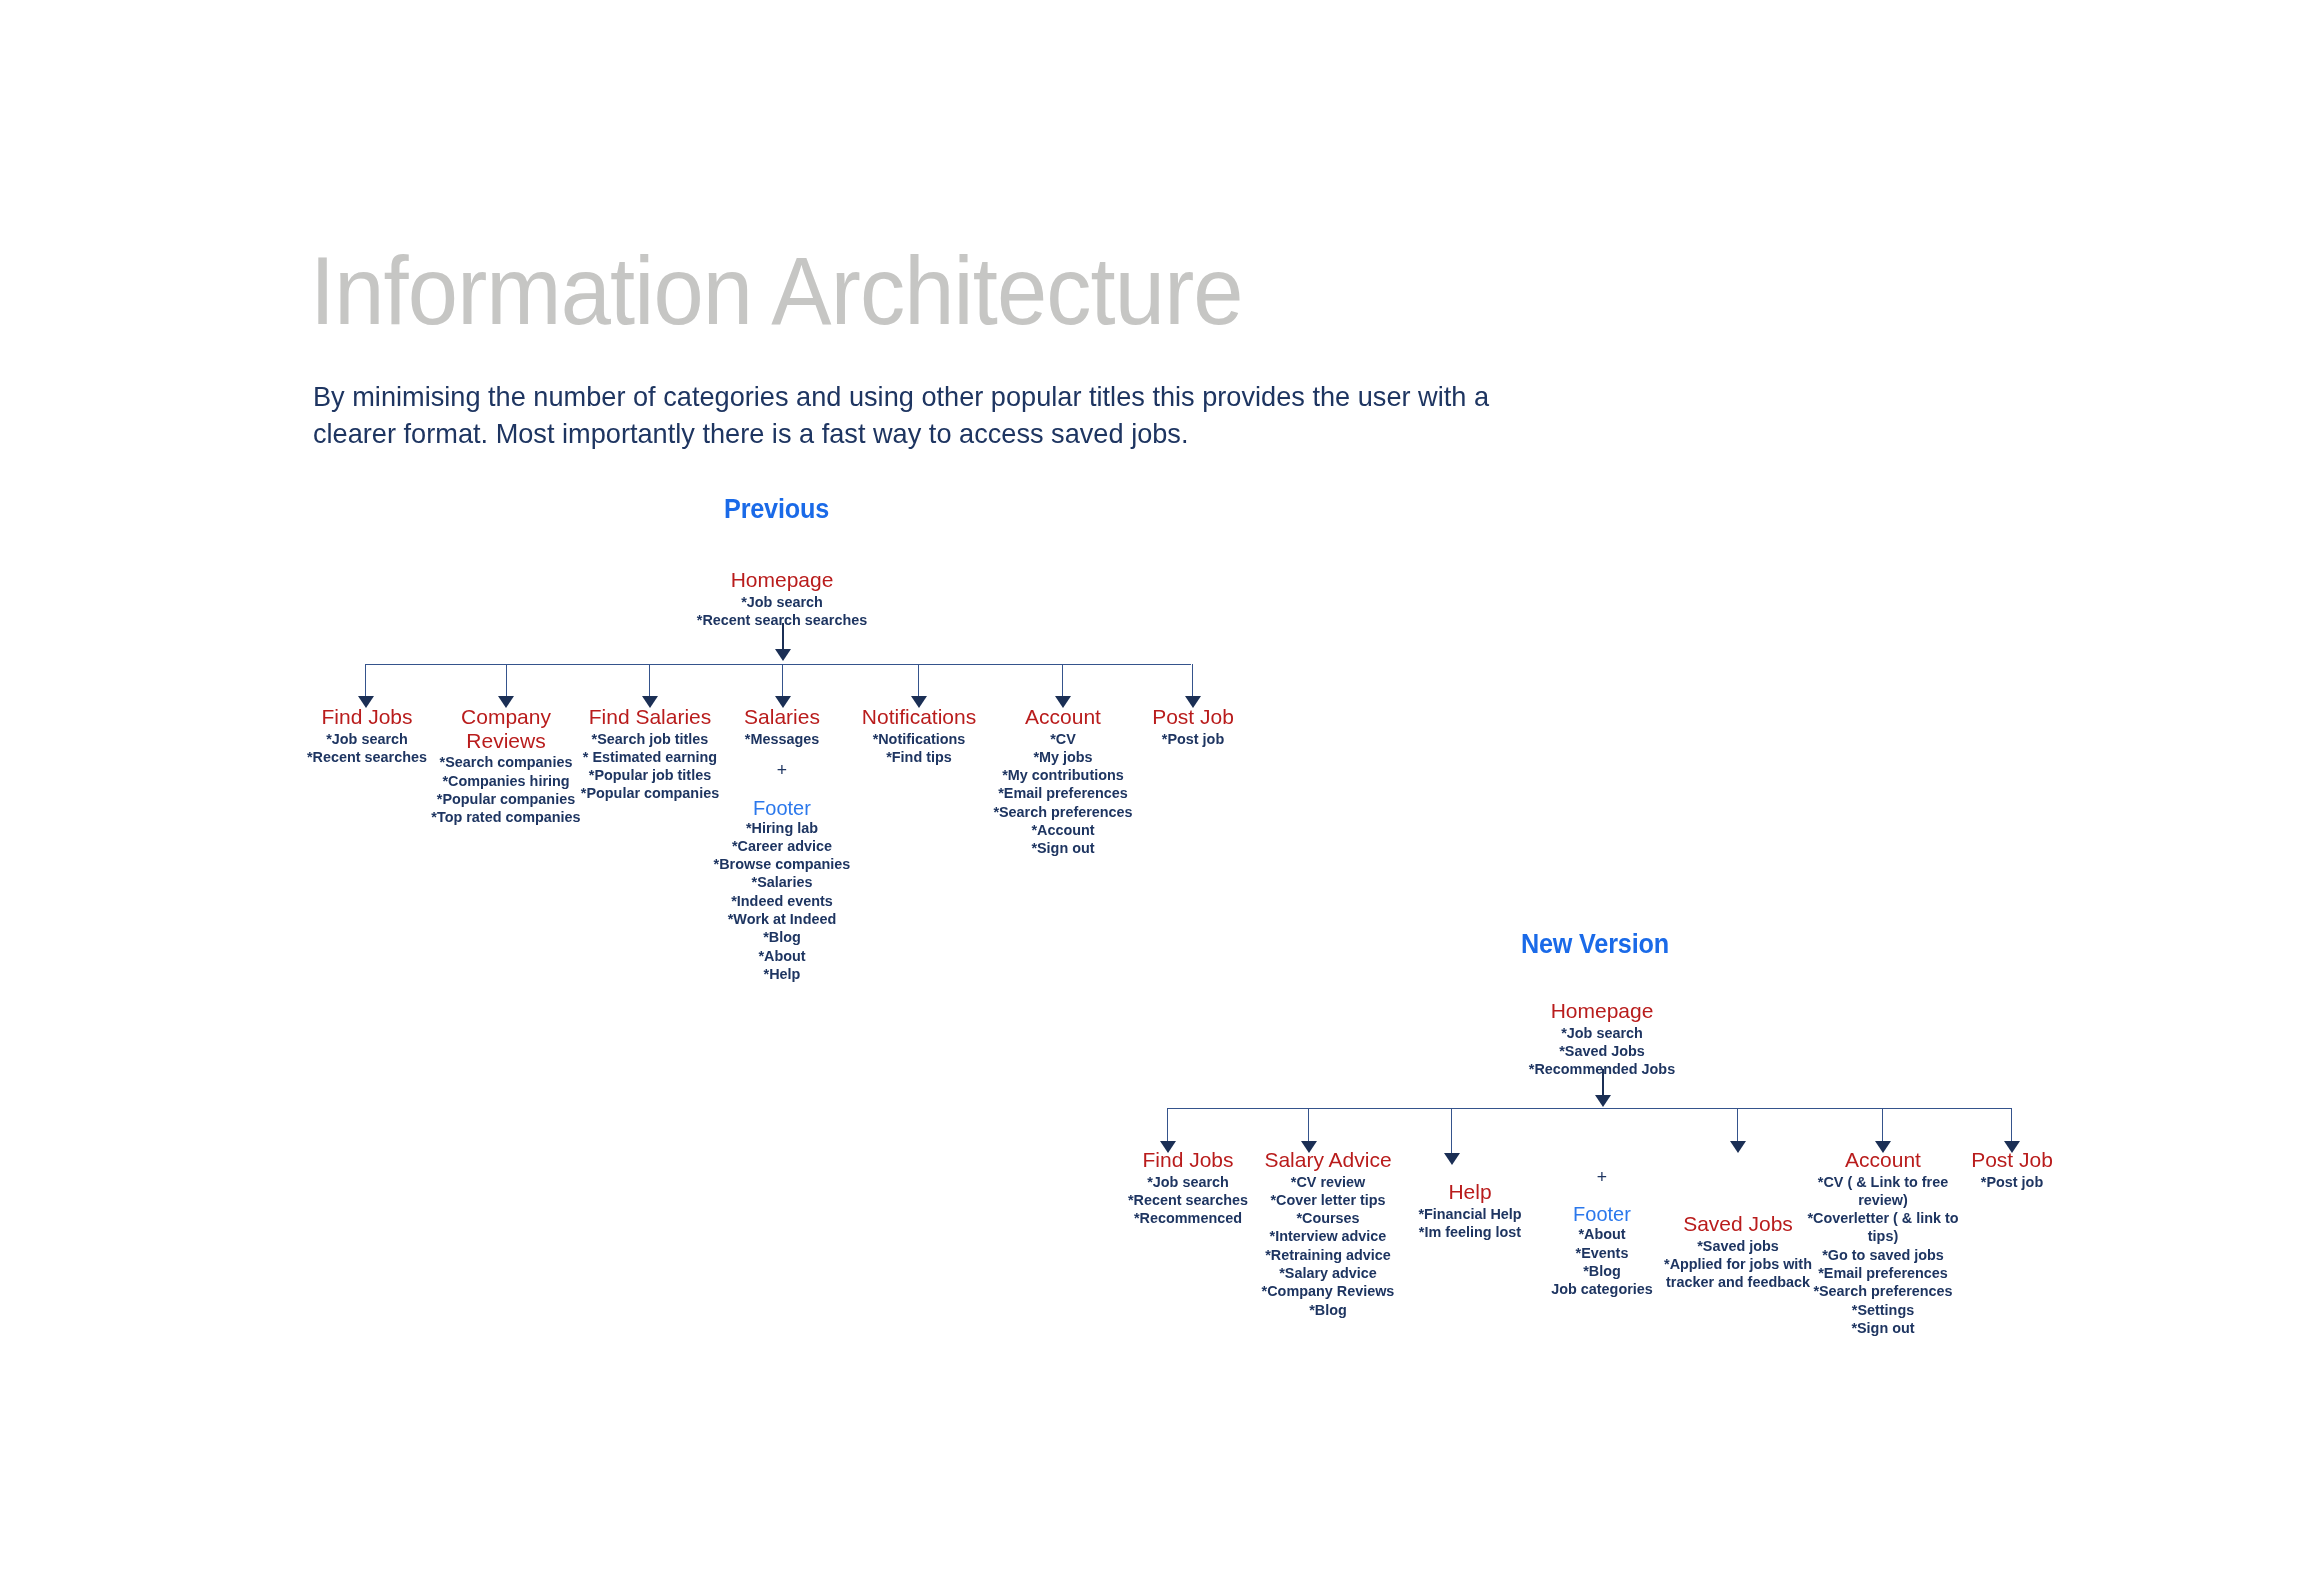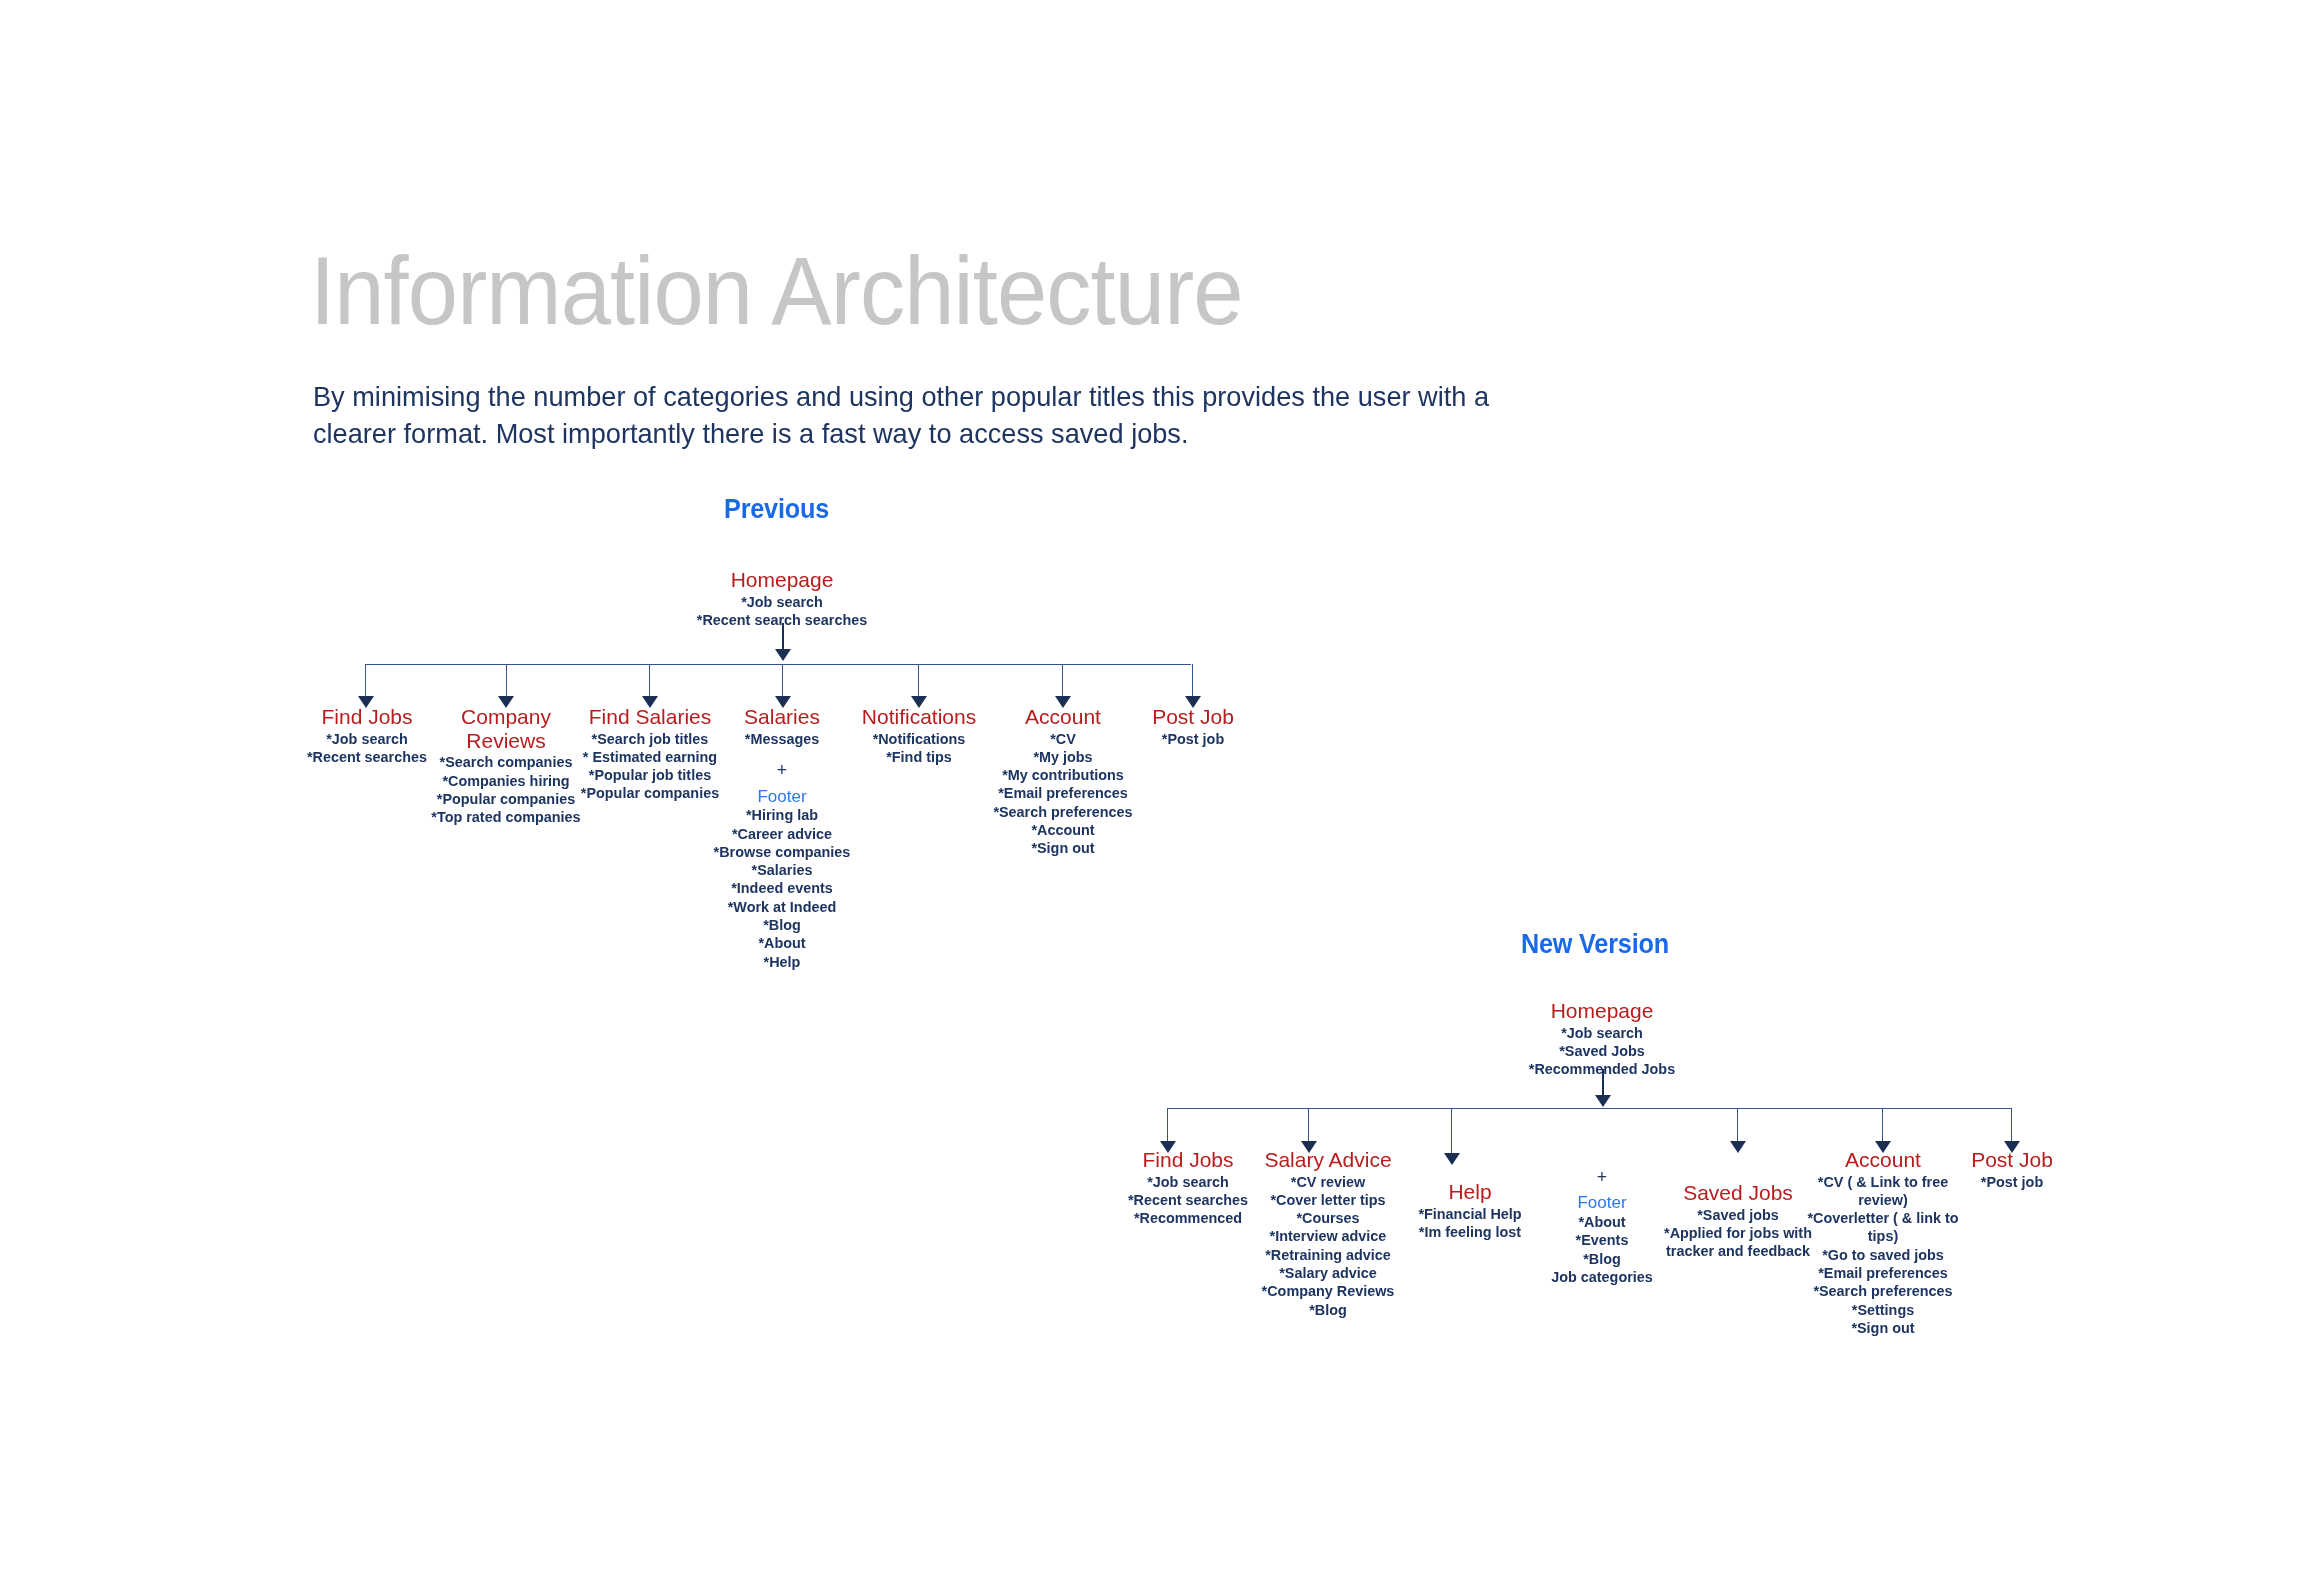--- a/index.html
+++ b/index.html
@@ -76,23 +76,23 @@
   }
   .node-items { white-space: pre-line; font-weight: bold; }
   .node .plus {
     color: #1e3561;
     font-size: 17.6px;
     line-height: 1.5;
     margin-top: 9.3px;
   }
   .sub-title {
     color: #2b78ec;
-    font-size: 17px;
+    font-size: 20px;
     line-height: 1.1;
-    margin-top: 4px;
+    margin-top: 13px;
   }
 
   
   .hbus {
     position: absolute;
     height: 0;
     border-top: 1.5px solid #35538c;
   }
   .vline {
     position: absolute;
@@ -279,21 +279,21 @@
 
   <div class="node" style="left:1602px; top:1164px; width:204px;">
     <div class="plus" style="margin-top:0;">+</div>
     <div class="sub-title">Footer</div>
     <div class="node-items">*About
 *Events
 *Blog
 Job categories</div>
   </div>
 
-  <div class="node" style="left:1738px; top:1181px; width:176px;text-align:center;">
+  <div class="node" style="left:1738px; top:1212px; width:176px;text-align:center;">
     <div class="node-title">Saved Jobs</div>
     <div class="node-items">*Saved jobs
 *Applied for jobs with tracker and feedback</div>
   </div>
 
   <div class="node" style="left:1883px; top:1148px; width:172px;">
     <div class="node-title">Account</div>
     <div class="node-items">*CV ( &amp; Link to free review)
 *Coverletter ( &amp; link to tips)
 *Go to saved jobs

